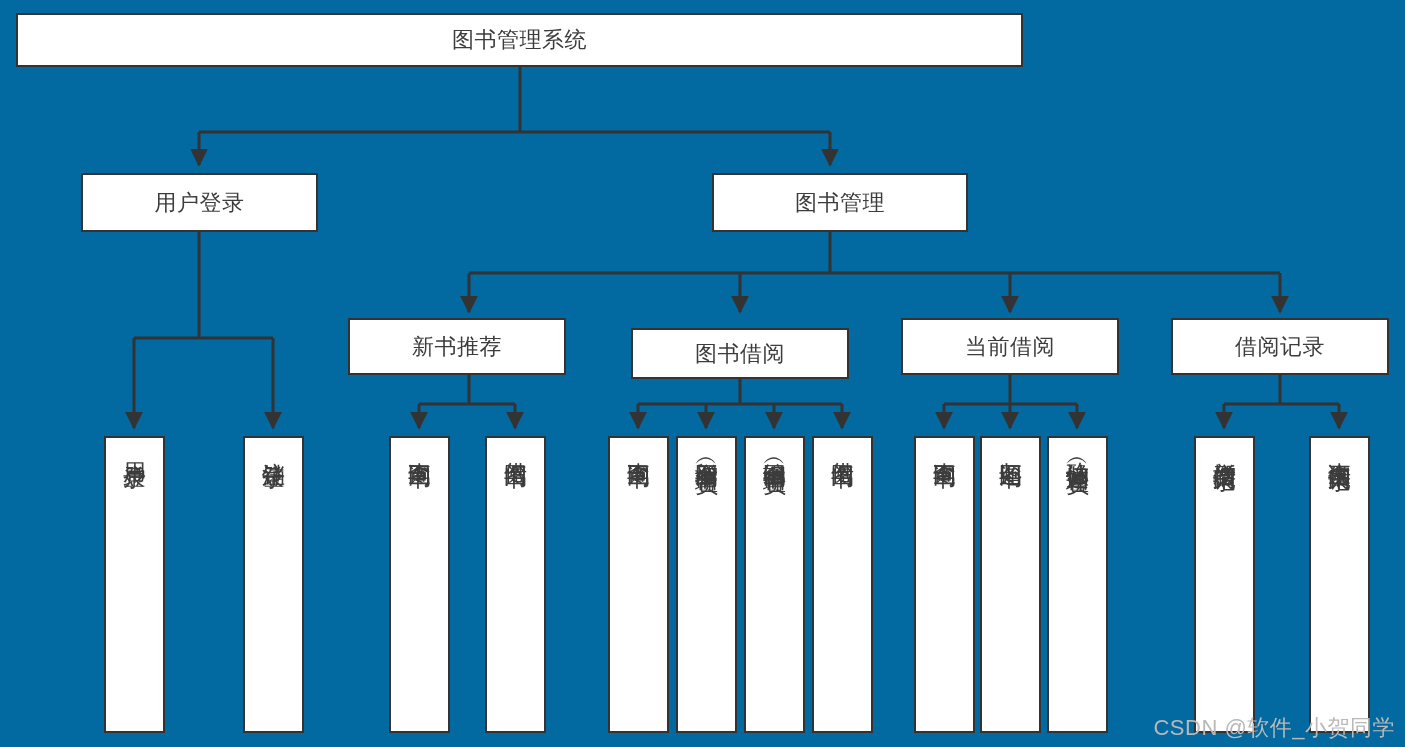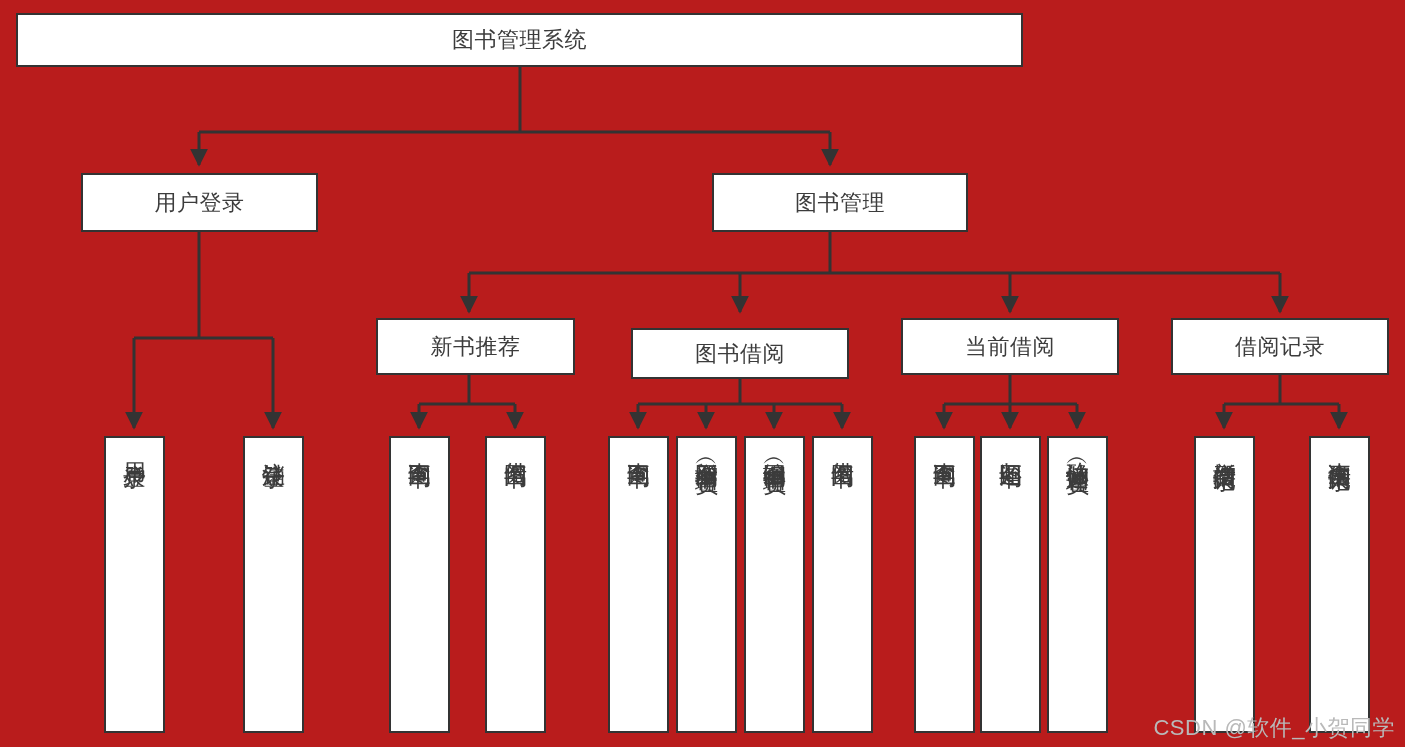--- a/index.html
+++ b/index.html
@@ -10,21 +10,21 @@
   body {
     width: 1405px;
     height: 747px;
     font-family: "Liberation Sans", "DejaVu Sans", sans-serif;
     overflow: hidden;
   }
   #diagram-root {
     position: relative;
     width: 1405px;
     height: 747px;
-    background: #b91c1c;
+    background: #0369a1;
   }
   svg.connectors {
     position: absolute;
     left: 0;
     top: 0;
     width: 1405px;
     height: 747px;
     pointer-events: none;
   }
   .node {
@@ -123,21 +123,21 @@
     <span>图书管理系统</span>
   </div>
 
   <div class="node horiz" style="left:81px; top:173px; width:237px; height:59px;">
     <span>用户登录</span>
   </div>
   <div class="node horiz" style="left:712px; top:173px; width:256px; height:59px;">
     <span>图书管理</span>
   </div>
 
-  <div class="node horiz" style="left:376px; top:318px; width:199px; height:57px;">
+  <div class="node horiz" style="left:348px; top:318px; width:218px; height:57px;">
     <span>新书推荐</span>
   </div>
   <div class="node horiz" style="left:631px; top:328px; width:218px; height:51px;">
     <span>图书借阅</span>
   </div>
   <div class="node horiz" style="left:1171px; top:318px; width:218px; height:57px;">
     <span>借阅记录</span>
   </div>
   <div class="node horiz" style="left:901px; top:318px; width:218px; height:57px;">
     <span>当前借阅</span>

